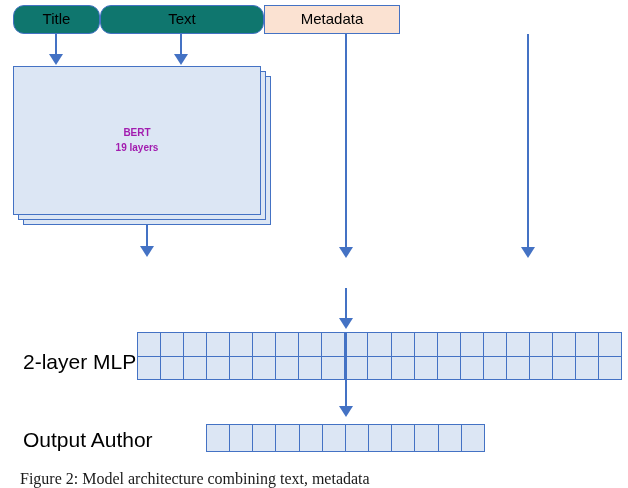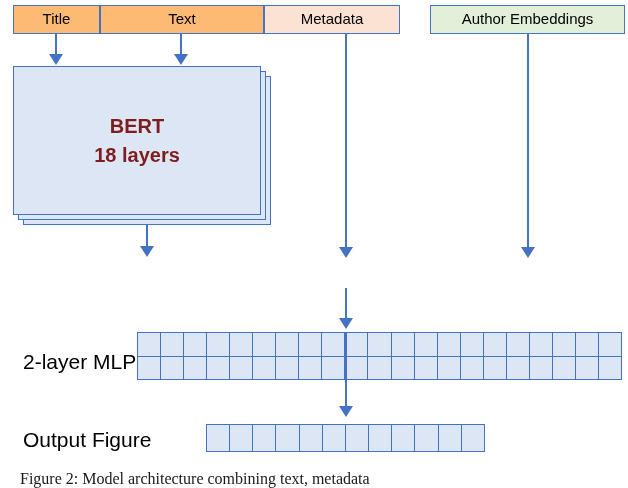--- a/index.html
+++ b/index.html
@@ -27,21 +27,21 @@
     align-items: center;
     justify-content: center;
     color: #000000;
     font-size: 15px;
     line-height: 1.1;
     white-space: nowrap;
   }
 
   
   .input-box        { top: 5px; height: 29px; }
-  .input-box.gray   { background: #fdba74; }
+  .input-box.gray   { background: #0f766e; border-radius: 11px; }
   .input-box.peach  { background: #fbe2d2; }
   .input-box.green  { background: #e2efd9; }
 
   #box-title    { left: 13px;  width: 87px; }
   #box-text     { left: 100px; width: 164px; }
   #box-metadata { left: 264px; width: 136px; }
   #box-authors  { left: 430px; width: 195px; }
 
   
   .bert-layer {
@@ -51,23 +51,23 @@
     border: 1.5px solid #4472c4;
   }
   #bert-back-2 { left: 23px; top: 76px; width: 248px; height: 149px; }
   #bert-back-1 { left: 18px; top: 71px; width: 248px; height: 149px; }
   #bert-front  {
     left: 13px; top: 66px; width: 248px; height: 149px;
     display: flex; align-items: center; justify-content: center;
   }
   #bert-label {
     text-align: center;
-    font-size: 20px;
+    font-size: 10px;
     font-weight: bold;
-    color: #7f1d1d;
+    color: #a21caf;
     line-height: 1.45;
   }
 
   
   #box-concatenate {
     left: 13px; top: 259px; width: 612px; height: 29px;
     background: #fdf2cf;
   }
 
   
@@ -143,30 +143,27 @@
   </div>
 
   <div class="box input-box gray" id="box-text">
     <span>Text</span>
   </div>
 
   <div class="box input-box peach" id="box-metadata">
     <span>Metadata</span>
   </div>
 
-  <div class="box input-box green" id="box-authors">
-    <span>Author Embeddings</span>
-  </div>
 
   <div class="bert-layer" id="bert-back-2"></div>
   <div class="bert-layer" id="bert-back-1"></div>
   <div class="bert-layer" id="bert-front">
     <div id="bert-label">
       <div>BERT</div>
-      <div>18 layers</div>
+      <div>19 layers</div>
     </div>
   </div>
 
   <div class="conn" style="left:55px;  top:34px; height:22px;"></div>
   <div class="arrowhead" style="left:48.5px; top:54px;"></div>
 
   <div class="conn" style="left:180px; top:34px; height:22px;"></div>
   <div class="arrowhead" style="left:173.5px; top:54px;"></div>
 
   <div class="conn" style="left:146px; top:225px; height:22px;"></div>
@@ -238,17 +235,17 @@
       <div class="cell"></div>
       <div class="cell"></div>
       <div class="cell"></div>
       <div class="cell"></div>
       <div class="cell"></div>
       <div class="cell"></div>
       <div class="cell"></div>
       <div class="cell"></div>
       <div class="cell"></div>
     </div>
-  <div class="side-label" id="label-output">Output Figure</div>
+  <div class="side-label" id="label-output">Output Author</div>
 
   <div id="caption">Figure 2: Model architecture combining text, metadata</div>
 
 </div>
 
 </body></html>

